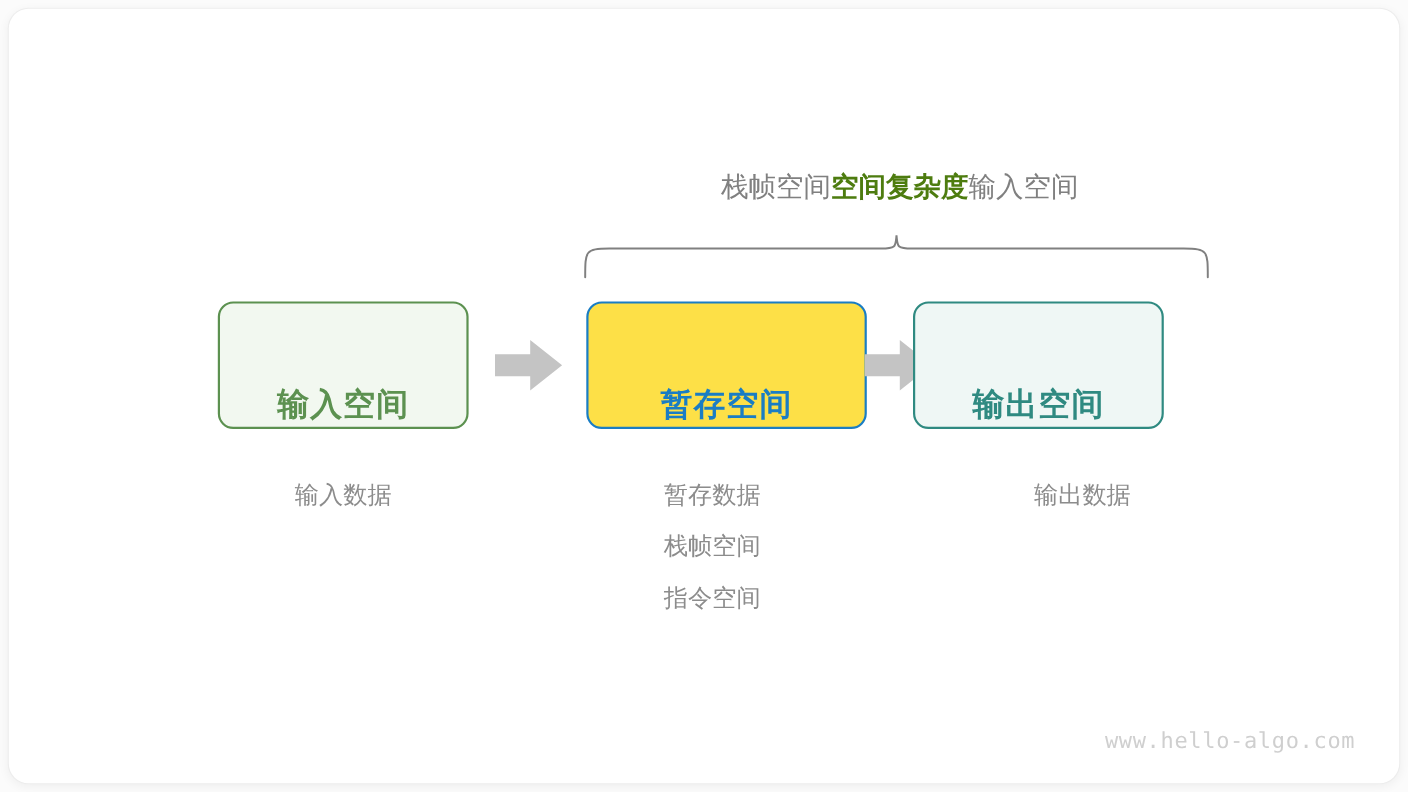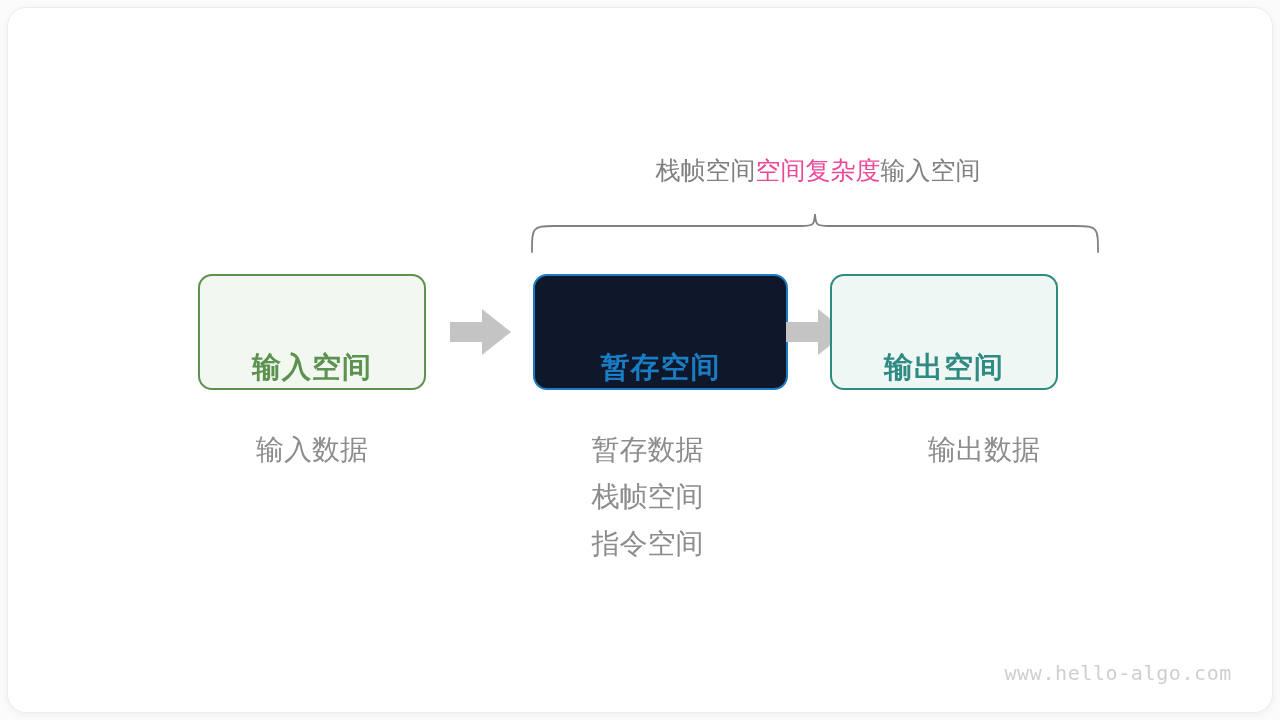--- a/index.html
+++ b/index.html
@@ -38,22 +38,22 @@
     left: 420px;
     top: 144px;
     width: 780px;
     text-align: center;
     font-size: 25px;
     line-height: 36px;
     color: #808080;
     white-space: nowrap;
   }
   .brace-caption .bold {
-    font-weight: normal;
-    color: #ec4899;
+    font-weight: bold;
+    color: #4d7c0f;
   }
 
   
   .brace-svg {
     position: absolute;
     left: 512px;
     top: 196px;
   }
 
   
@@ -77,21 +77,21 @@
     height: 116px;
     background: #f2f8f0;
     border-color: #5c9150;
     color: #5c9150;
   }
   .box-temp {
     left: 525px;
     top: 266px;
     width: 255px;
     height: 116px;
-    background: #0f172a;
+    background: #fde047;
     border-color: #1a7dc4;
     color: #1a7dc4;
   }
   .box-output {
     left: 822px;
     top: 266px;
     width: 228px;
     height: 116px;
     background: #eff7f5;
     border-color: #2f8a81;
@@ -103,21 +103,21 @@
     position: absolute;
     top: 300px;
   }
   .arrow-1 { left: 442px; }
   .arrow-2 { left: 778px; }
 
   
   .under-caption {
     position: absolute;
     text-align: center;
-    font-size: 28px;
+    font-size: 22px;
     line-height: 47px;
     color: #8c8c8c;
   }
   .cap-input  { left: 190px; top: 418px; width: 228px; }
   .cap-temp   { left: 525px; top: 418px; width: 229px; }
   .cap-output { left: 862px; top: 418px; width: 228px; }
 
   
   .watermark {
     position: absolute;

